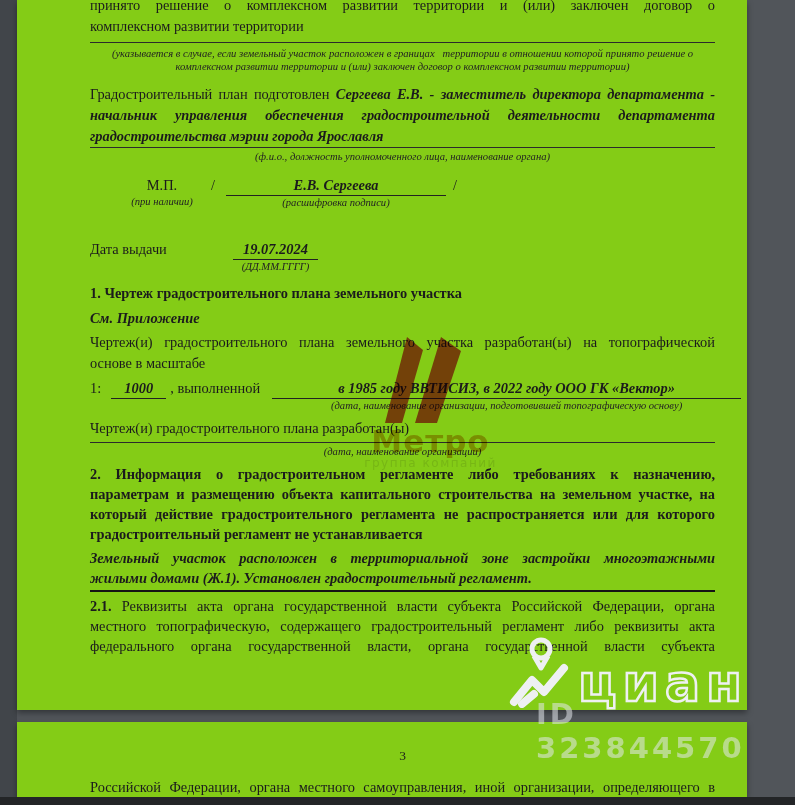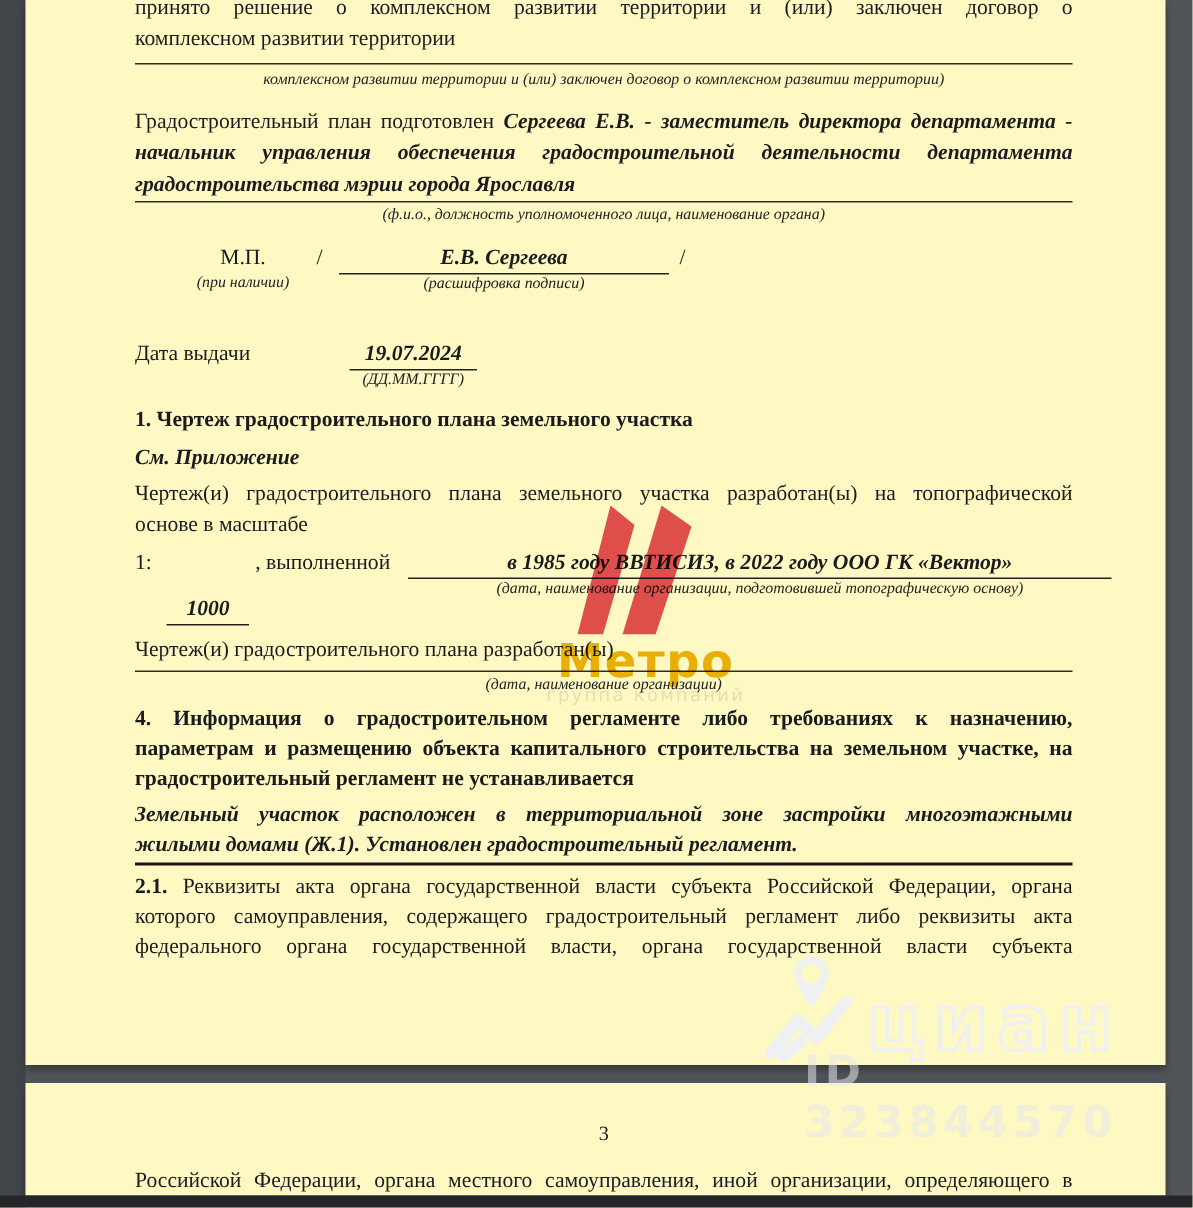--- a/index.html
+++ b/index.html
@@ -4,22 +4,22 @@
 <style>
   html,body{margin:0;padding:0;}
   body{
     width:795px;height:805px;position:relative;overflow:hidden;
     background:#51555a;
     font-family:"Liberation Serif", serif;
     color:#1b1b1d;
   }
   .left-strip{position:absolute;left:0;top:0;width:17px;height:805px;background:#41454a;}
   .page{
-    position:absolute;left:17px;width:625px;background:#fef9c3;
-    padding:0 62px 0 73px;
+    position:absolute;left:17px;width:625px;background:#84cc16;
+    padding:0 32px 0 73px;
     box-shadow:0 3px 6px rgba(0,0,0,.38);
   }
   #page1{top:0;height:710px;}
   #page2{top:722px;height:75px;}
   .bottom-band{position:absolute;left:0;top:797px;width:795px;height:8px;background:#232527;}
 
   .body-text{font-size:14.4px;line-height:21px;}
   .jline{text-align:justify;text-align-last:justify;}
   .bold{font-weight:bold;}
   .bi{font-weight:bold;font-style:italic;}
@@ -44,21 +44,21 @@
   .date-row{display:flex;align-items:flex-start;margin-top:30px;font-size:14.4px;}
   .date-label{width:82px;line-height:20px;}
   .date-col{margin-left:61px;width:85px;text-align:center;}
 
   .s1-title{margin-top:10px;}
   .see{margin-top:4px;font-size:14.4px;line-height:21px;}
   .s1-para{margin-top:3px;}
 
   .scale-row{display:flex;align-items:flex-start;margin-top:4px;font-size:14.4px;margin-right:-26px;}
   .scale-prefix{line-height:20px;}
-  .scale-col{margin-left:10px;width:55px;text-align:center;margin-top:31px;}
+  .scale-col{margin-left:10px;width:55px;text-align:center;}
   .scale-mid{margin-left:4px;line-height:20px;}
   .org-col{flex:1;margin-left:12px;text-align:center;}
 
   .drawn{margin-top:6px;}
   .drawn-rule{margin-top:3px;border-bottom:1.4px solid #2b2b2c;}
 
   .s2-title{margin-top:6px;}
   .s2-title .jl, .zone .jl{line-height:20px;}
   .zone{margin-top:4px;}
   .zone-rule{border-bottom:2px solid #141414;margin-top:2px;}
@@ -100,20 +100,21 @@
 <div class="page" id="page1">
 
   <div class="para-top body-text">
     <div class="jline">принято решение о комплексном развитии территории и (или) заключен договор о</div>
     <div>комплексном развитии территории</div>
   </div>
 
   <div class="hr1"></div>
 
   <div class="note-block">
+    <div class="note">(указывается в случае, если земельный участок расположен в границах &nbsp; территории в отношении которой принято решение о</div>
     <div class="note">комплексном развитии территории и (или) заключен договор о комплексном развитии территории)</div>
   </div>
 
   <div class="prepared body-text">
     <div class="jline"><span>Градостроительный план подготовлен</span> <span class="bi">Сергеева Е.В. - заместитель директора департамента -</span></div>
     <div class="jline bi">начальник управления обеспечения градостроительной деятельности департамента</div>
     <div class="bi">градостроительства мэрии города Ярославля</div>
   </div>
   <div class="rule"></div>
   <div class="note note-center">(ф.и.о., должность уполномоченного лица, наименование органа)</div>
@@ -157,34 +158,35 @@
       <div class="cell uline bi">в 1985 году ВВТИСИЗ, в 2022 году ООО ГК «Вектор»</div>
       <div class="note">(дата, наименование организации, подготовившей топографическую основу)</div>
     </div>
   </div>
 
   <div class="drawn body-text">Чертеж(и) градостроительного плана разработан(ы)</div>
   <div class="drawn-rule"></div>
   <div class="note note-center">(дата, наименование организации)</div>
 
   <div class="s2-title body-text bold">
-    <div class="jline jl">4. Информация о градостроительном регламенте либо требованиях к назначению,</div>
+    <div class="jline jl">2. Информация о градостроительном регламенте либо требованиях к назначению,</div>
     <div class="jline jl">параметрам и размещению объекта капитального строительства на земельном участке, на</div>
+    <div class="jline jl">который действие градостроительного регламента не распространяется или для которого</div>
     <div class="jl">градостроительный регламент не устанавливается</div>
   </div>
 
   <div class="zone body-text bi">
     <div class="jline jl">Земельный участок расположен в территориальной зоне застройки многоэтажными</div>
     <div class="jl">жилыми домами (Ж.1). Установлен градостроительный регламент.</div>
   </div>
   <div class="zone-rule"></div>
 
   <div class="p21 body-text">
     <div class="jline jl"><span class="bold">2.1.</span> <span>Реквизиты акта органа государственной власти субъекта Российской Федерации, органа</span></div>
-    <div class="jline jl">которого самоуправления, содержащего градостроительный регламент либо реквизиты акта</div>
+    <div class="jline jl">местного топографическую, содержащего градостроительный регламент либо реквизиты акта</div>
     <div class="jline jl">федерального органа государственной власти, органа государственной власти субъекта</div>
   </div>
 
 </div>
 
 <div class="page" id="page2">
   <div class="pagenum">3</div>
   <div class="p2-para body-text jline">Российской Федерации, органа местного самоуправления, иной организации, определяющего в</div>
 </div>
 

